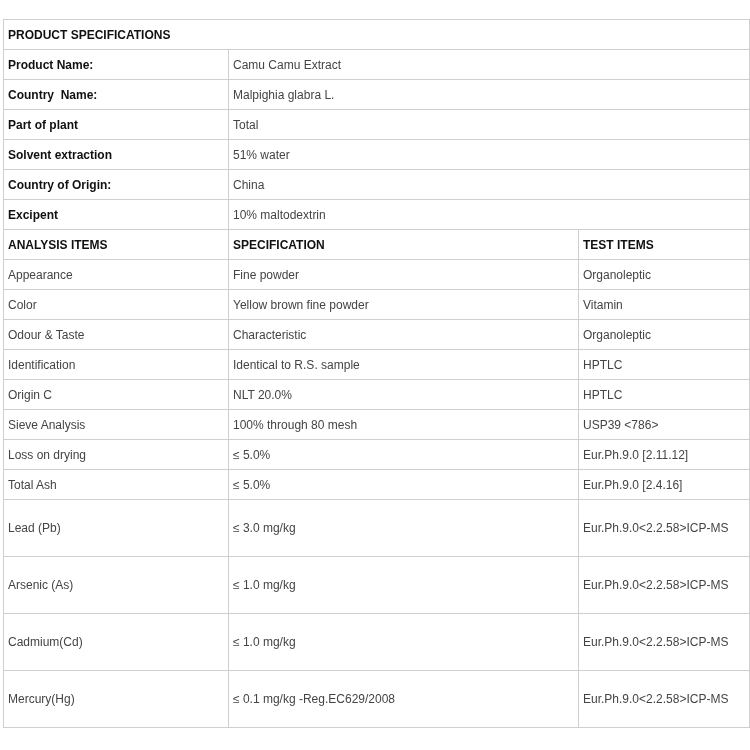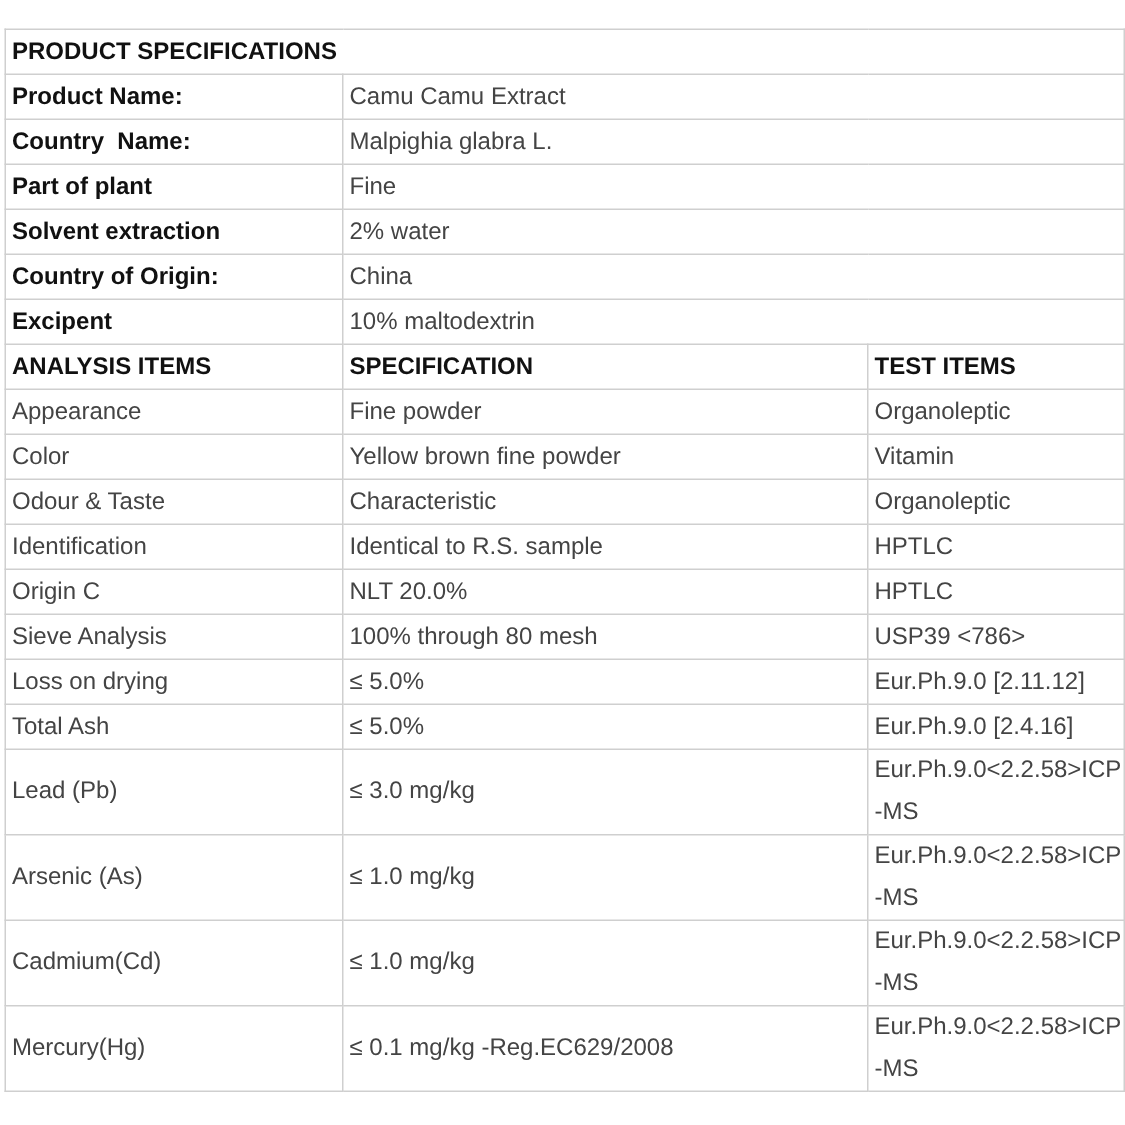--- a/index.html
+++ b/index.html
@@ -1,21 +1,21 @@
 <!DOCTYPE html>
 <html><head>
 <meta charset="utf-8">
 <style>
   html, body { margin: 0; padding: 0; background: #ffffff; }
   body { width: 750px; height: 750px; position: relative; overflow: hidden;
          font-family: "Liberation Sans", "DejaVu Sans", sans-serif; }
   table.spec { position: absolute; left: 3px; top: 19px; width: 746px;
                border-collapse: collapse; table-layout: fixed; }
   table.spec td { border: 1px solid #cfcfcf; padding: 0 0 0 4px;
-                  font-size: 16px; color: #444444; height: 29px;
+                  font-size: 12px; color: #444444; height: 29px;
                   vertical-align: middle; overflow: hidden; white-space: nowrap; }
   table.spec td.bold { font-weight: bold; color: #111111; }
   table.spec tr.tall td { height: 56px; }
   table.spec td.wrap { white-space: normal; line-height: 28px; word-break: break-all; }
   col.c1 { width: 225px; } col.c2 { width: 350px; } col.c3 { width: 171px; }
 </style>
 </head>
 <body>
 
 <table class="spec">
@@ -32,25 +32,25 @@
     <tr>
       <td class="bold">Product Name:</td>
       <td colspan="2">Camu Camu Extract</td>
     </tr>
     <tr>
       <td class="bold" style="white-space:pre">Country  Name:</td>
       <td colspan="2">Malpighia glabra L.</td>
     </tr>
     <tr>
       <td class="bold">Part of plant</td>
-      <td colspan="2">Fine</td>
+      <td colspan="2">Total</td>
     </tr>
     <tr>
       <td class="bold">Solvent extraction</td>
-      <td colspan="2">2% water</td>
+      <td colspan="2">51% water</td>
     </tr>
     <tr>
       <td class="bold">Country of Origin:</td>
       <td colspan="2">China</td>
     </tr>
     <tr>
       <td class="bold">Excipent</td>
       <td colspan="2">10% maltodextrin</td>
     </tr>
 

